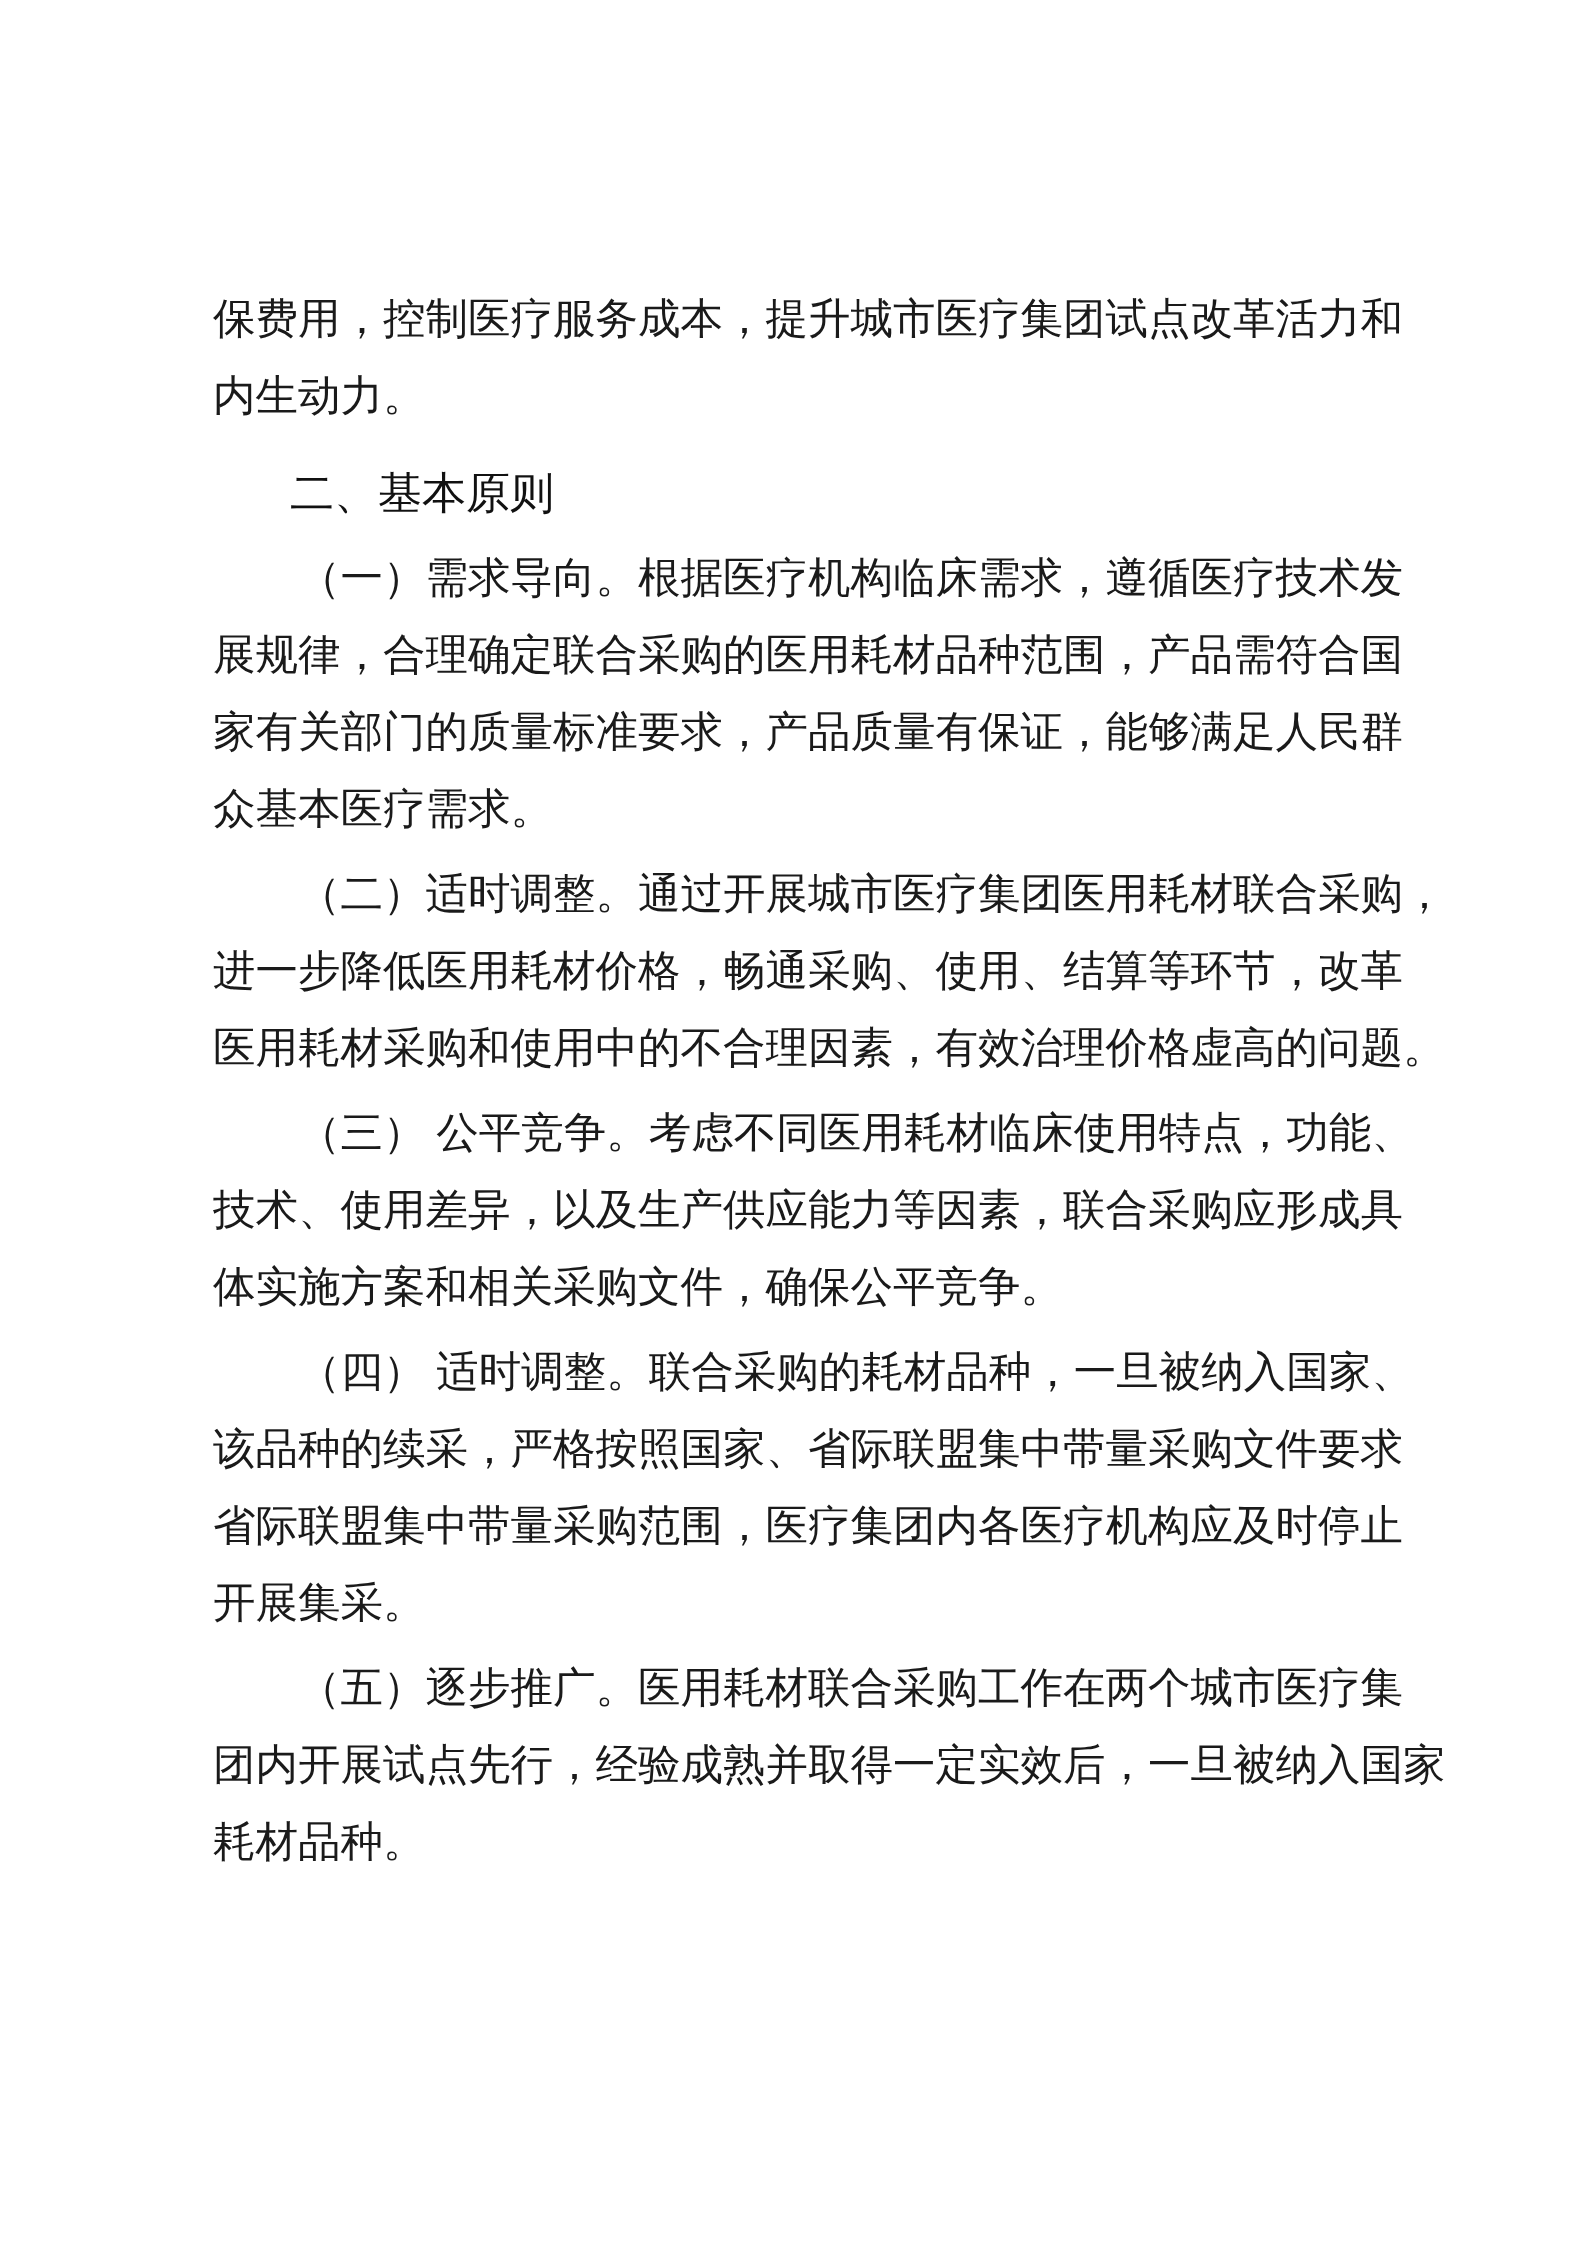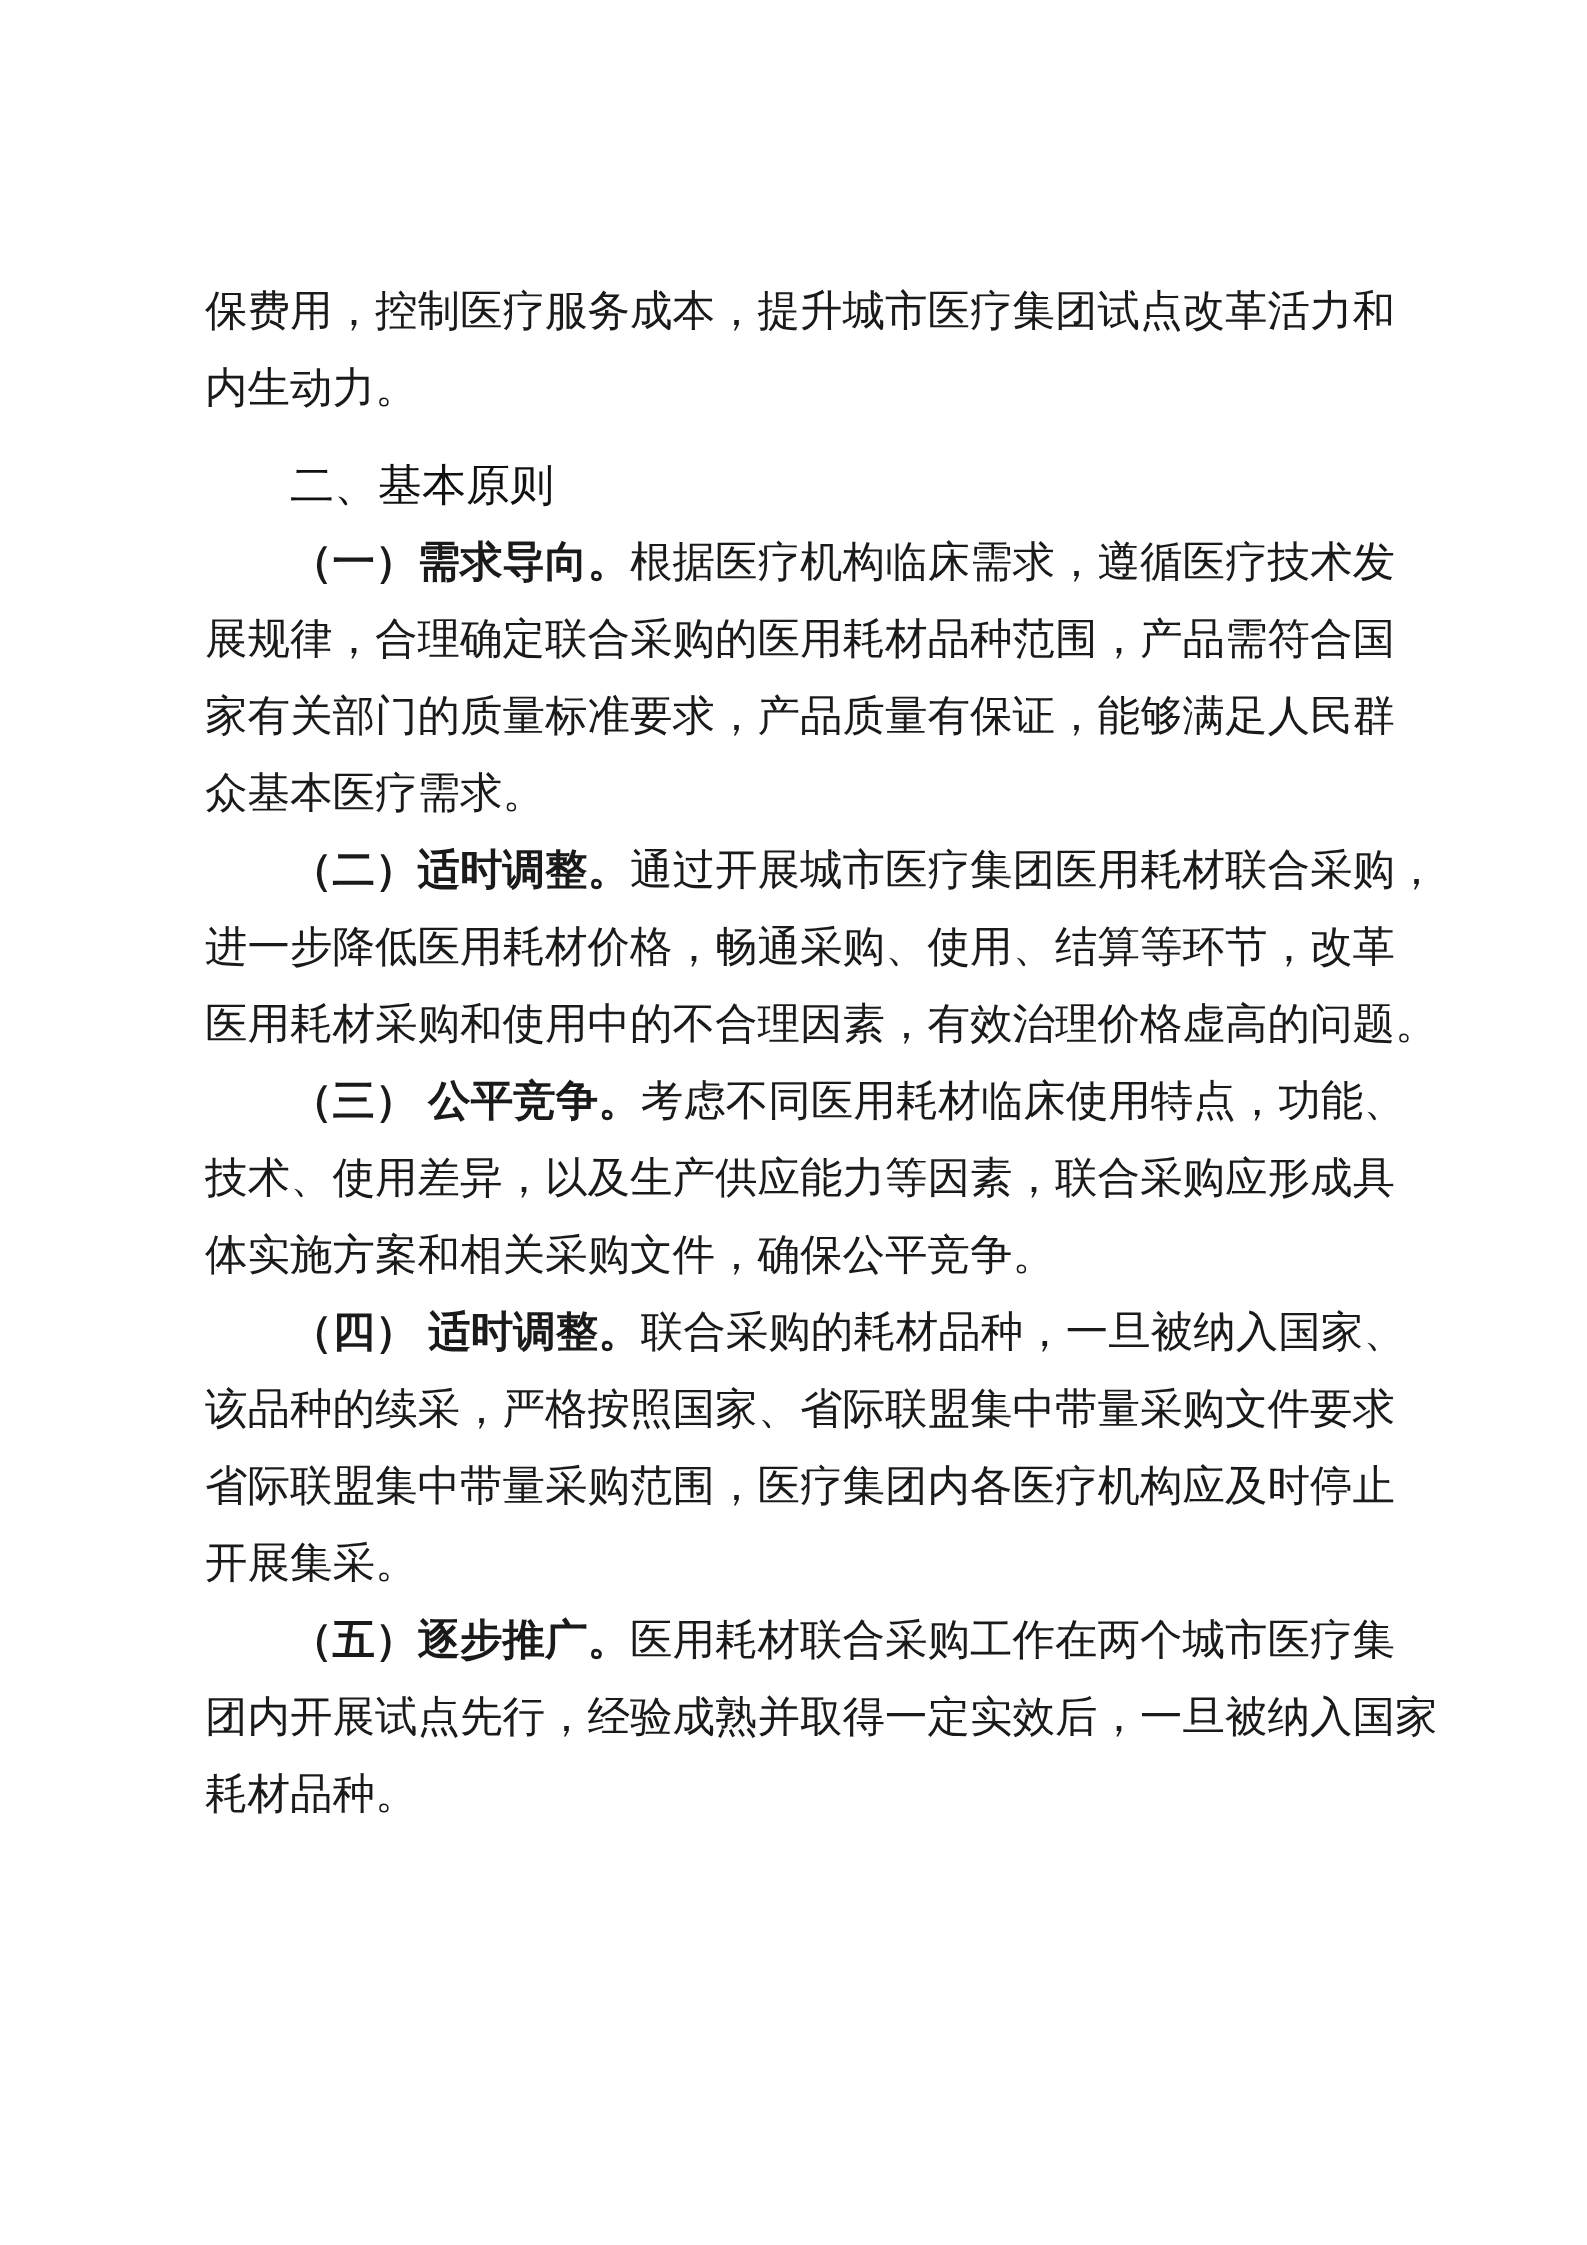--- a/index.html
+++ b/index.html
@@ -12,36 +12,36 @@
     font-family: "Liberation Serif", serif;
   }
   .page {
     position: absolute;
     left: 0; top: 0;
     width: 1587px;
     height: 2245px;
     box-sizing: border-box;
     padding: 272px 192px 0 205px;
   }
-  .paragraph { margin: 0; }
+  .paragraph { margin: 8px; }
   .line {
     height: 77px;
     line-height: 77px;
     font-size: 42.5px;
     color: #1a1a1a;
     white-space: nowrap;
     letter-spacing: 0;
   }
   .line.fill {
     text-align: justify;
     text-align-last: justify;
     text-justify: inter-character;
   }
   .line.indent { text-indent: 85px; }
-  .lead { font-weight: bold; }
+  .lead { font-weight: normal; }
   .heading {
     height: 77px;
     line-height: 77px;
     margin-top: 20px;
     font-size: 44px;
     font-weight: normal;
     color: #111111;
     text-indent: 85px;
     font-family: "Liberation Sans", sans-serif;
     white-space: nowrap;

